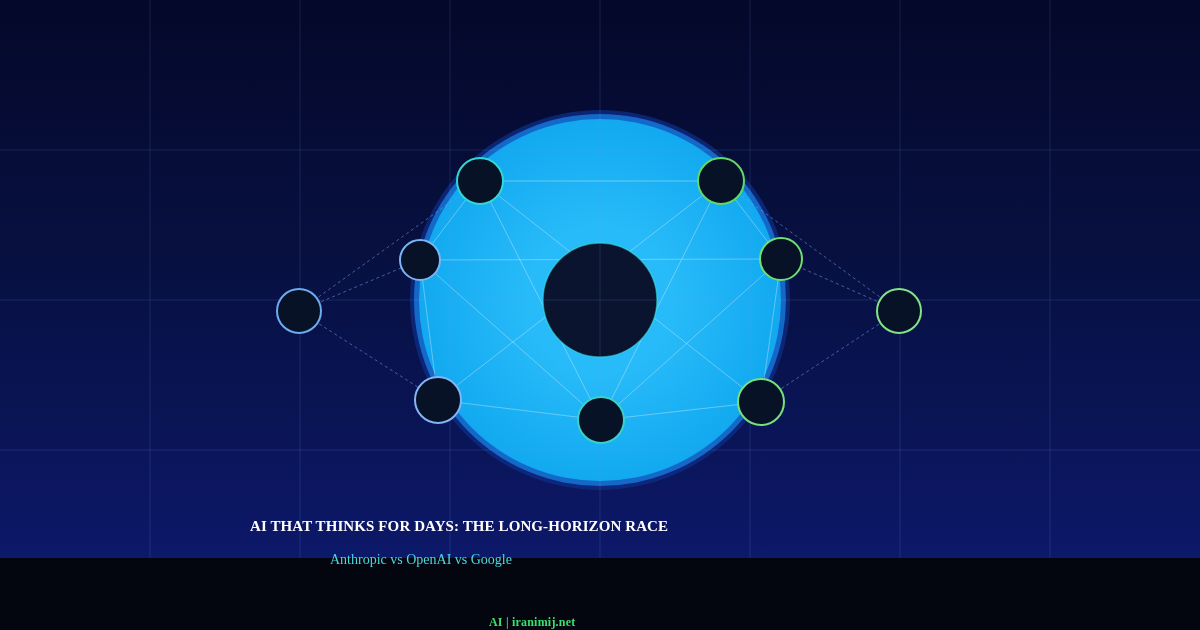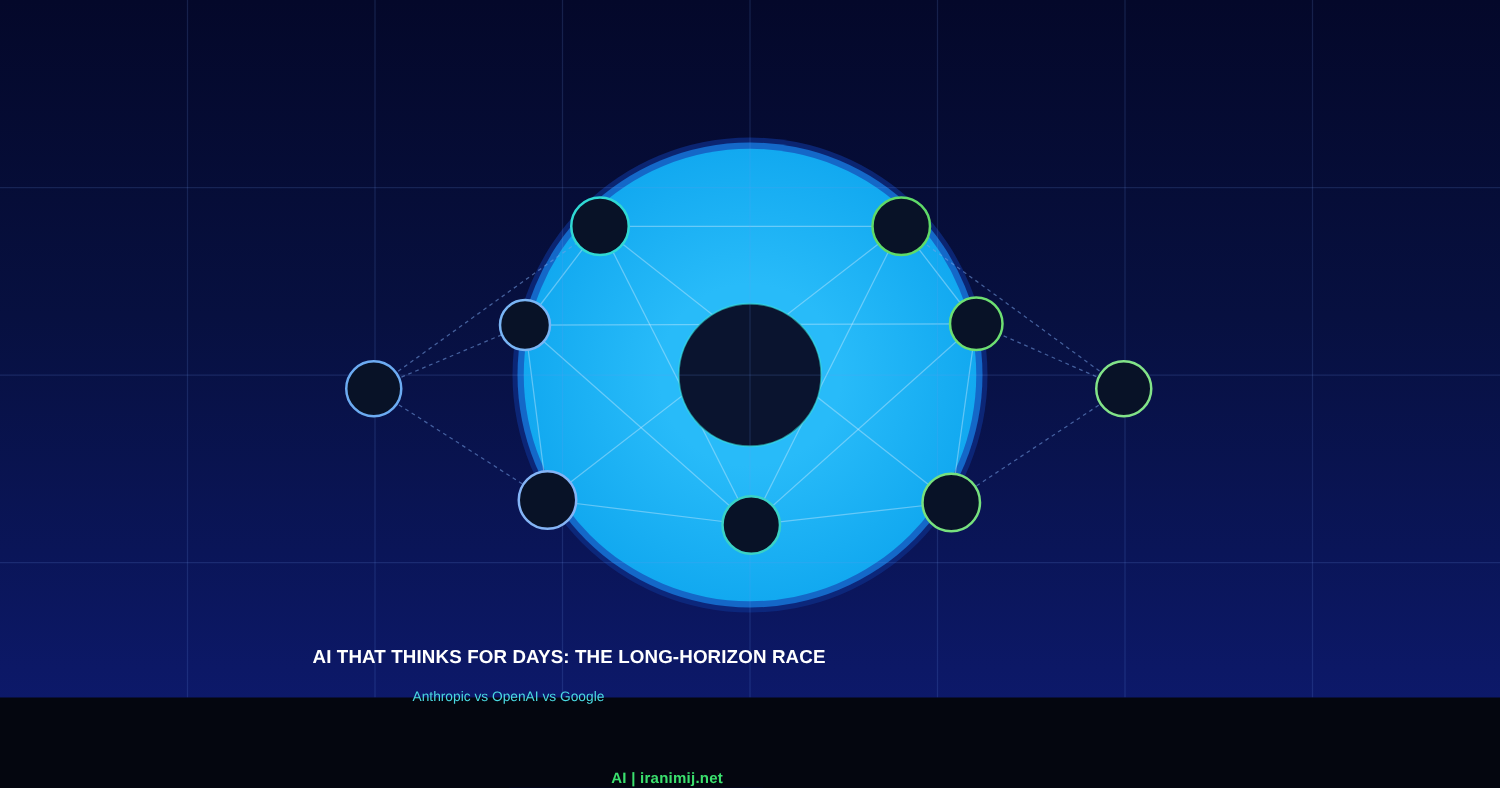--- a/index.html
+++ b/index.html
@@ -1,29 +1,29 @@
 <!DOCTYPE html>
 <html><head>
 <meta charset="utf-8">
 <style>
   html,body{margin:0;padding:0;background:#000;}
   #card{
     position:relative;
     width:1200px;height:630px;
     overflow:hidden;
     background:linear-gradient(180deg,#04082a 0%,#071040 40%,#0a1558 70%,#0e1b74 100%);
-    font-family:Liberation Sans, sans-serif;
+    font-family:Liberation Serif, serif;
   }
   #scene{position:absolute;left:0;top:0;}
   #footer-band{
     position:absolute;left:0;bottom:0;width:1200px;height:72px;
   }
   .txt{position:absolute;white-space:nowrap;line-height:1.1;}
   #title{left:250px;top:518px;font-size:15px;font-weight:bold;letter-spacing:0.1px;}
-  #subtitle{left:330px;top:552px;font-size:11px;font-weight:normal;}
+  #subtitle{left:330px;top:552px;font-size:14px;font-weight:normal;}
   #site{left:489px;top:571px;font-size:12px;font-weight:bold;letter-spacing:0.2px;}
 </style>
 </head>
 <body>
 
 <div id="card" style="background: linear-gradient(rgb(4, 8, 42) 0%, rgb(7, 16, 64) 40%, rgb(10, 21, 88) 70%, rgb(14, 27, 116) 100%);">
   <svg id="scene" width="1200" height="630">
       <defs>
         <radialGradient id="hubGrad">
           <stop offset="40%" stop-color="#28bbf9"></stop>

